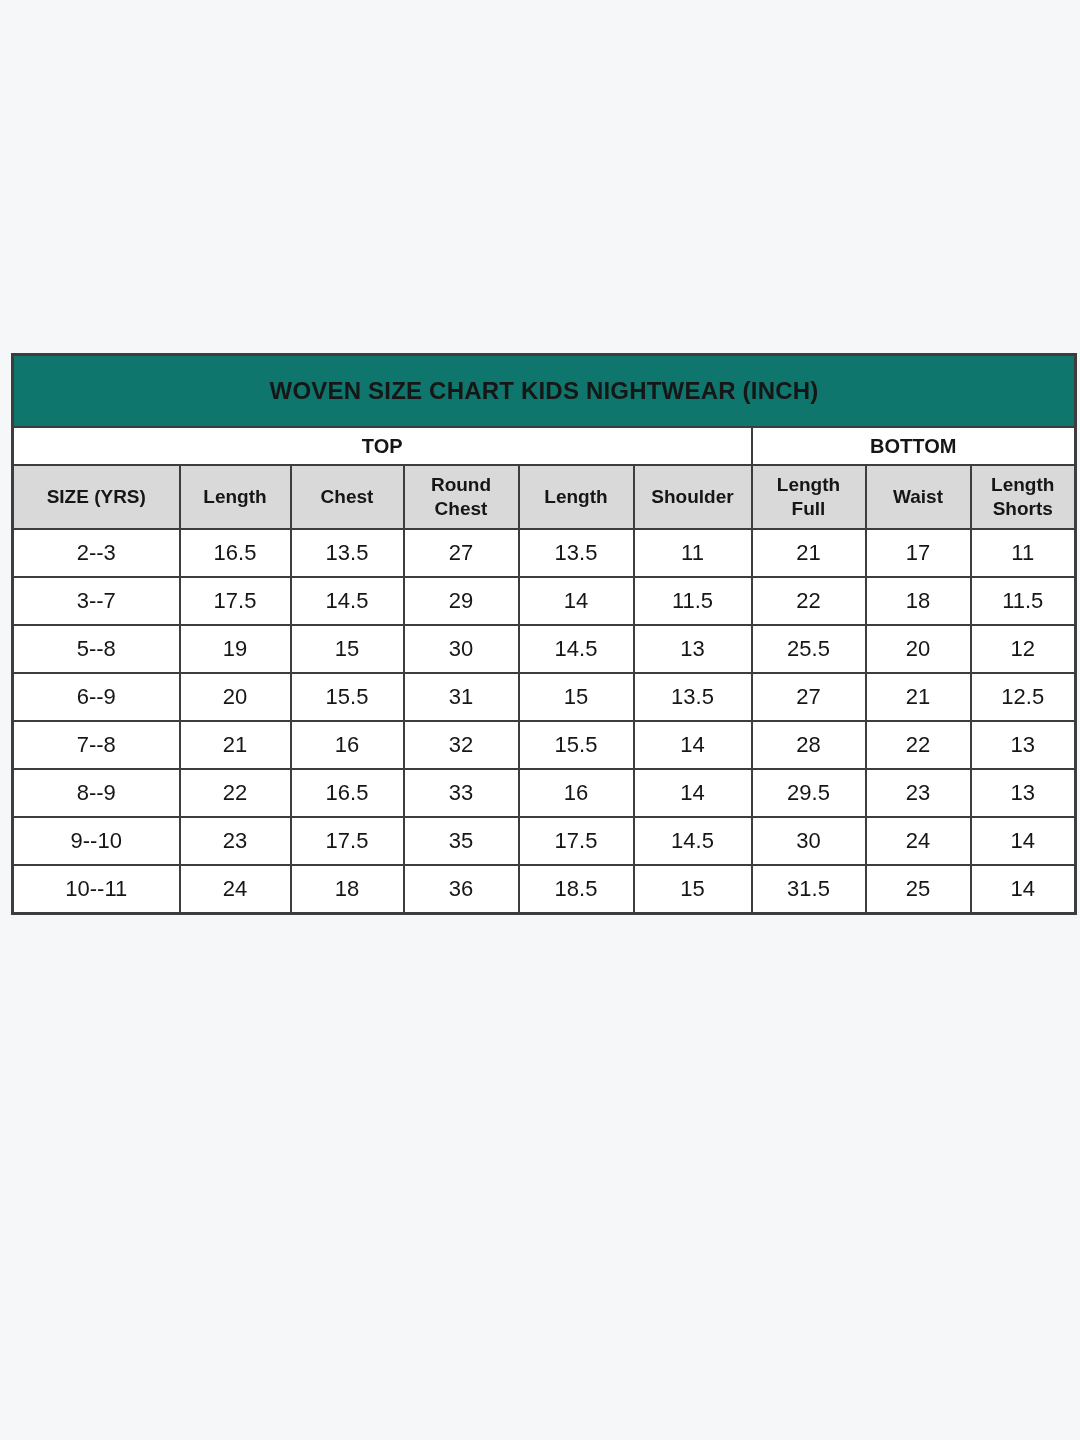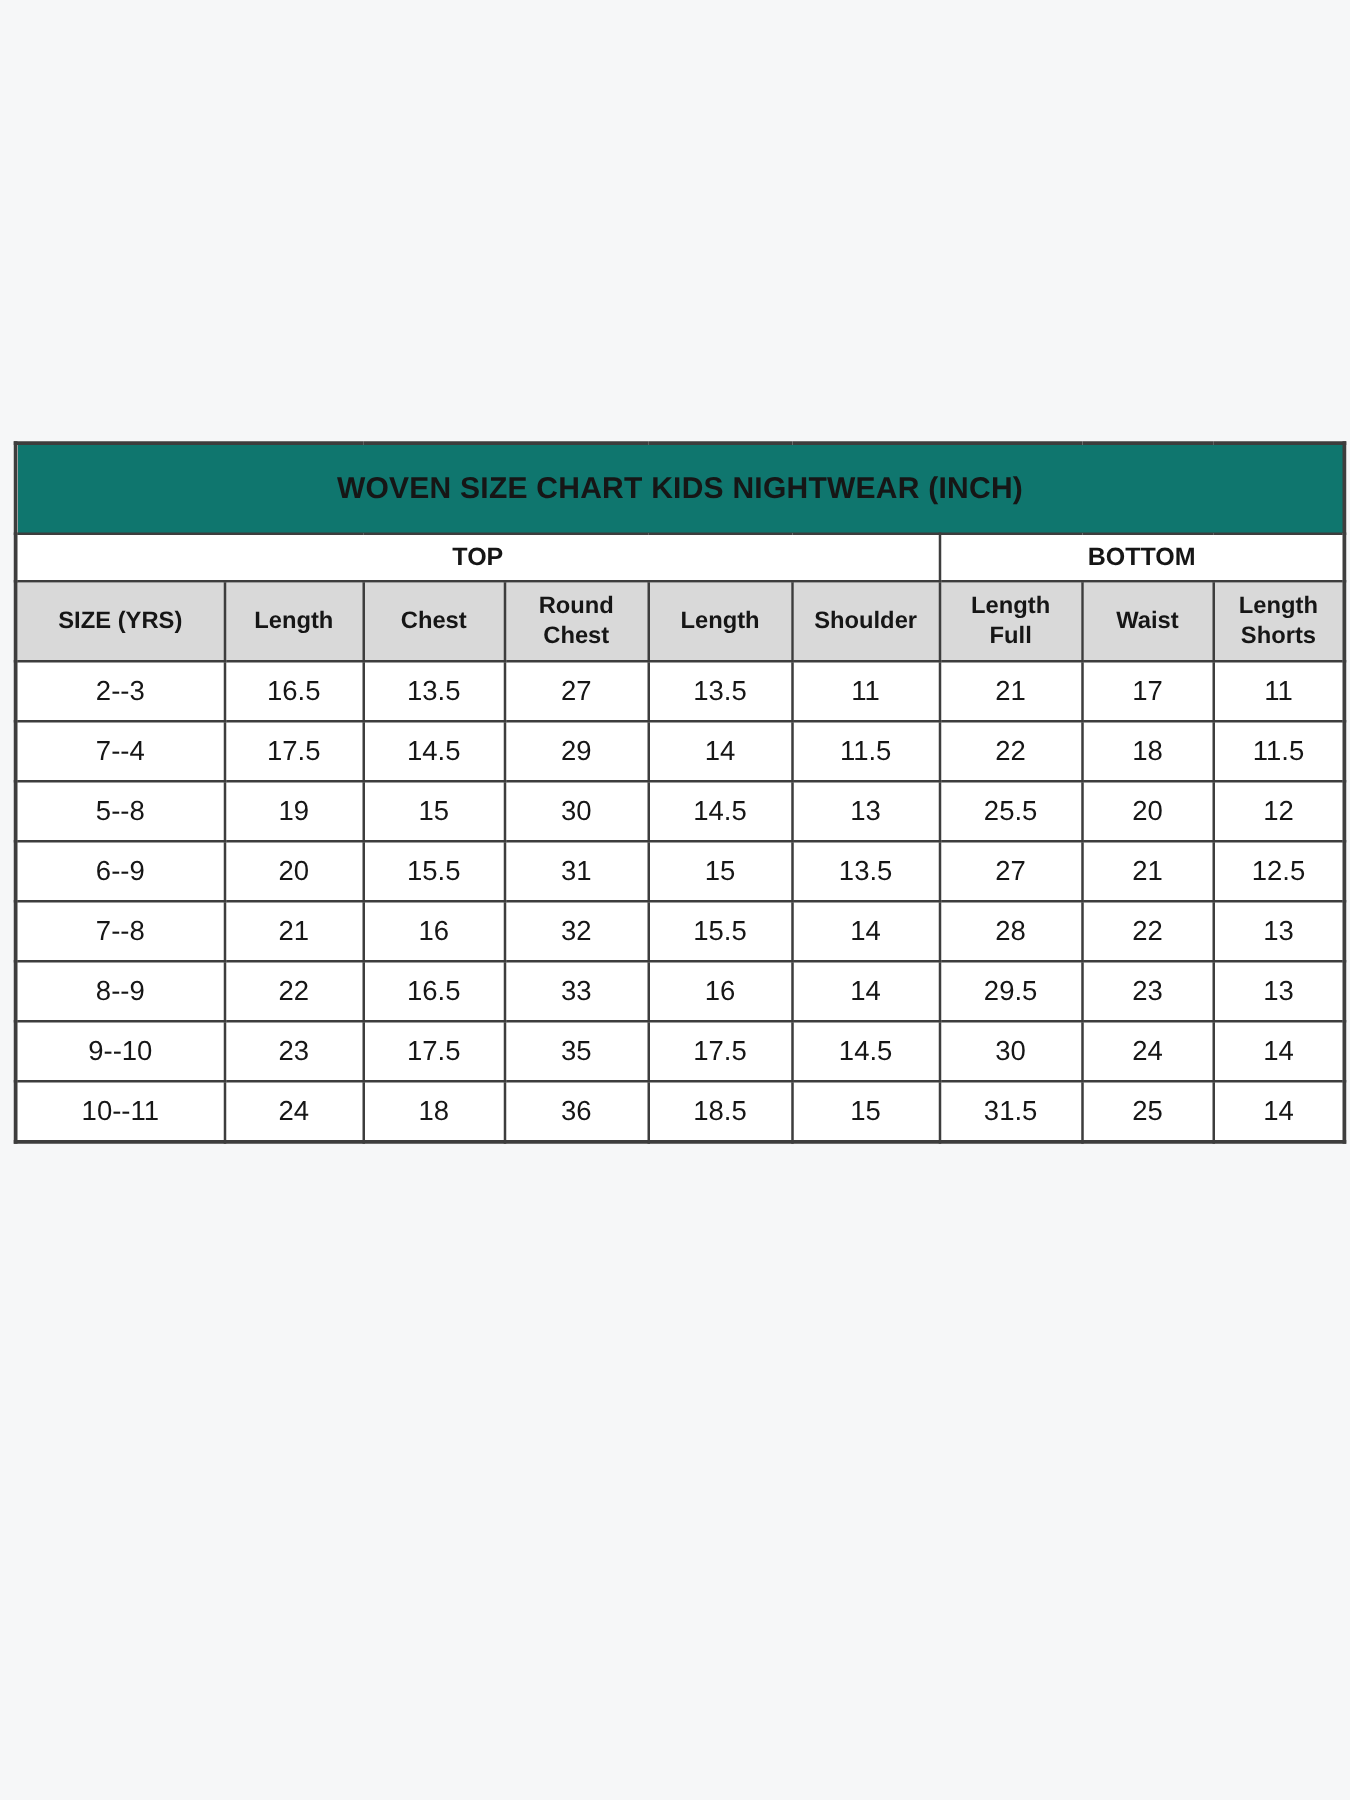--- a/index.html
+++ b/index.html
@@ -109,21 +109,21 @@
           <td>16.5</td>
           <td>13.5</td>
           <td>27</td>
           <td>13.5</td>
           <td>11</td>
           <td>21</td>
           <td>17</td>
           <td>11</td>
         </tr>
         <tr>
-          <td>7--4</td>
+          <td>3--7</td>
           <td>17.5</td>
           <td>14.5</td>
           <td>29</td>
           <td>14</td>
           <td>11.5</td>
           <td>22</td>
           <td>18</td>
           <td>11.5</td>
         </tr>
         <tr>

